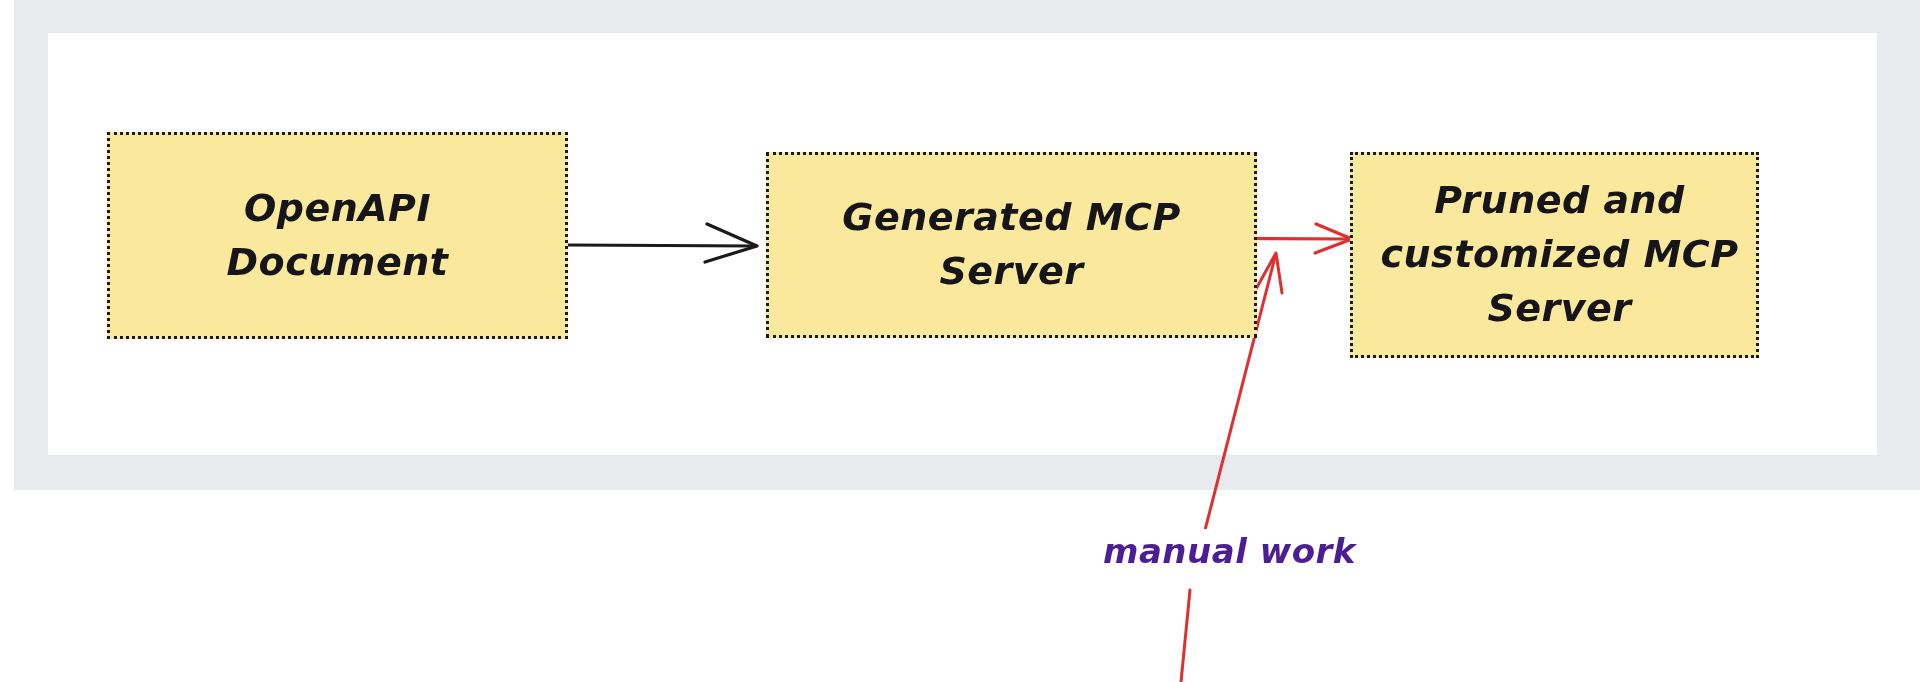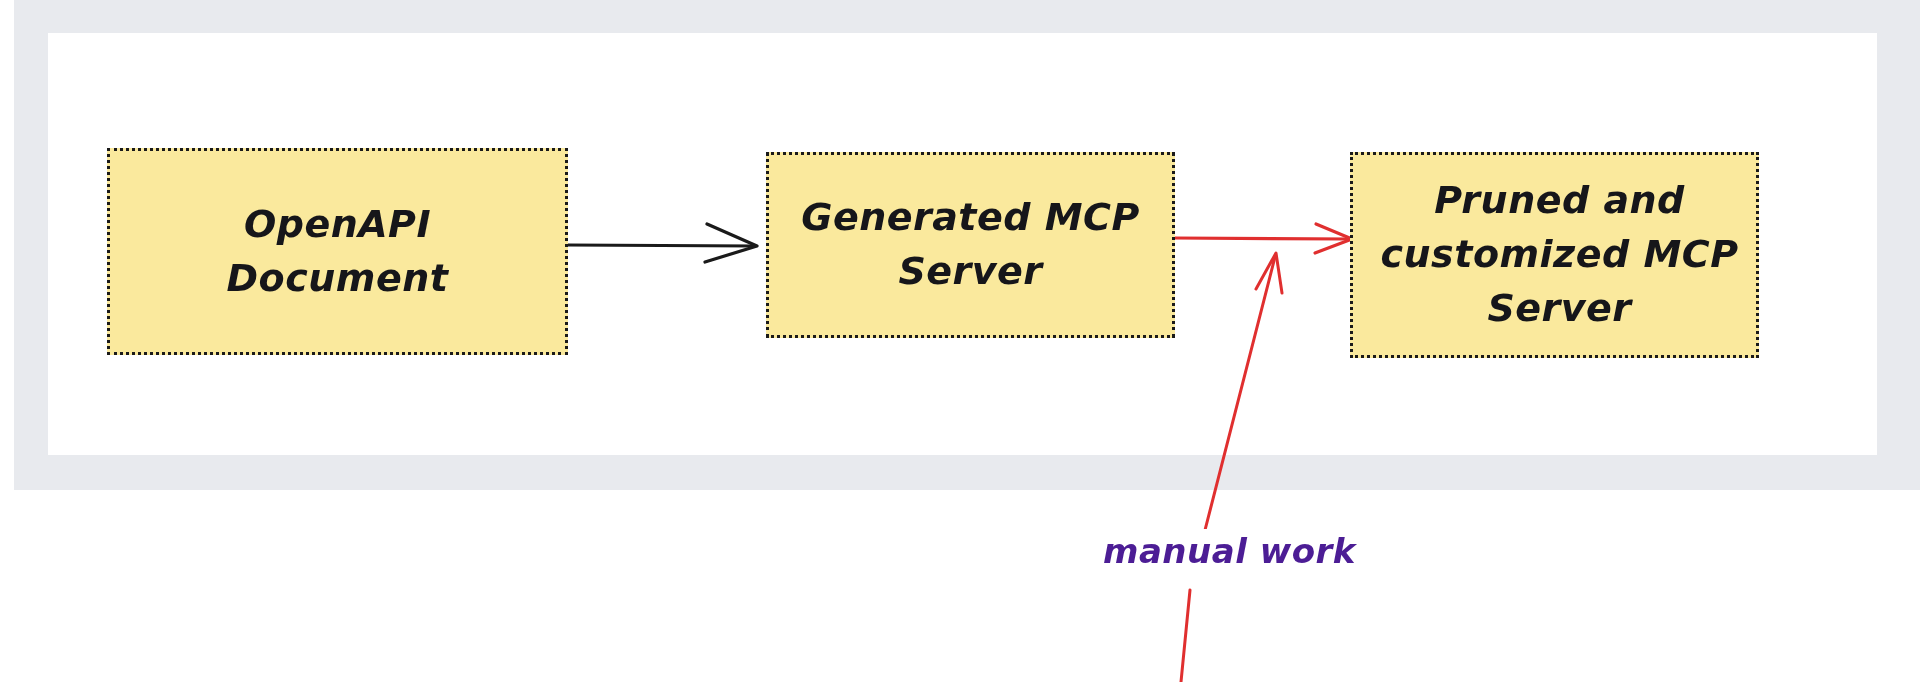--- a/index.html
+++ b/index.html
@@ -50,22 +50,22 @@
     font-style: italic;
     font-weight: 600;
     font-size: 38px;
     line-height: 1.42;
     letter-spacing: 0.5px;
     padding: 4px 10px;
     white-space: pre-line;
     user-select: none;
   }
 
-  #node-openapi      { left: 107px; top: 148px; width: 461px; height: 207px; }
-  #node-generated    { left: 766px; top: 152px; width: 409px; height: 186px; }
+  #node-openapi      { left: 107px; top: 132px; width: 461px; height: 207px; }
+  #node-generated    { left: 766px; top: 152px; width: 491px; height: 186px; }
   #node-pruned       { left: 1350px; top: 152px; width: 409px; height: 206px; padding-left: 20px; }
 
   
   #arrow-layer {
     position: absolute;
     left: 0;
     top: 0;
     width: 1920px;
     height: 682px;
     pointer-events: none;

